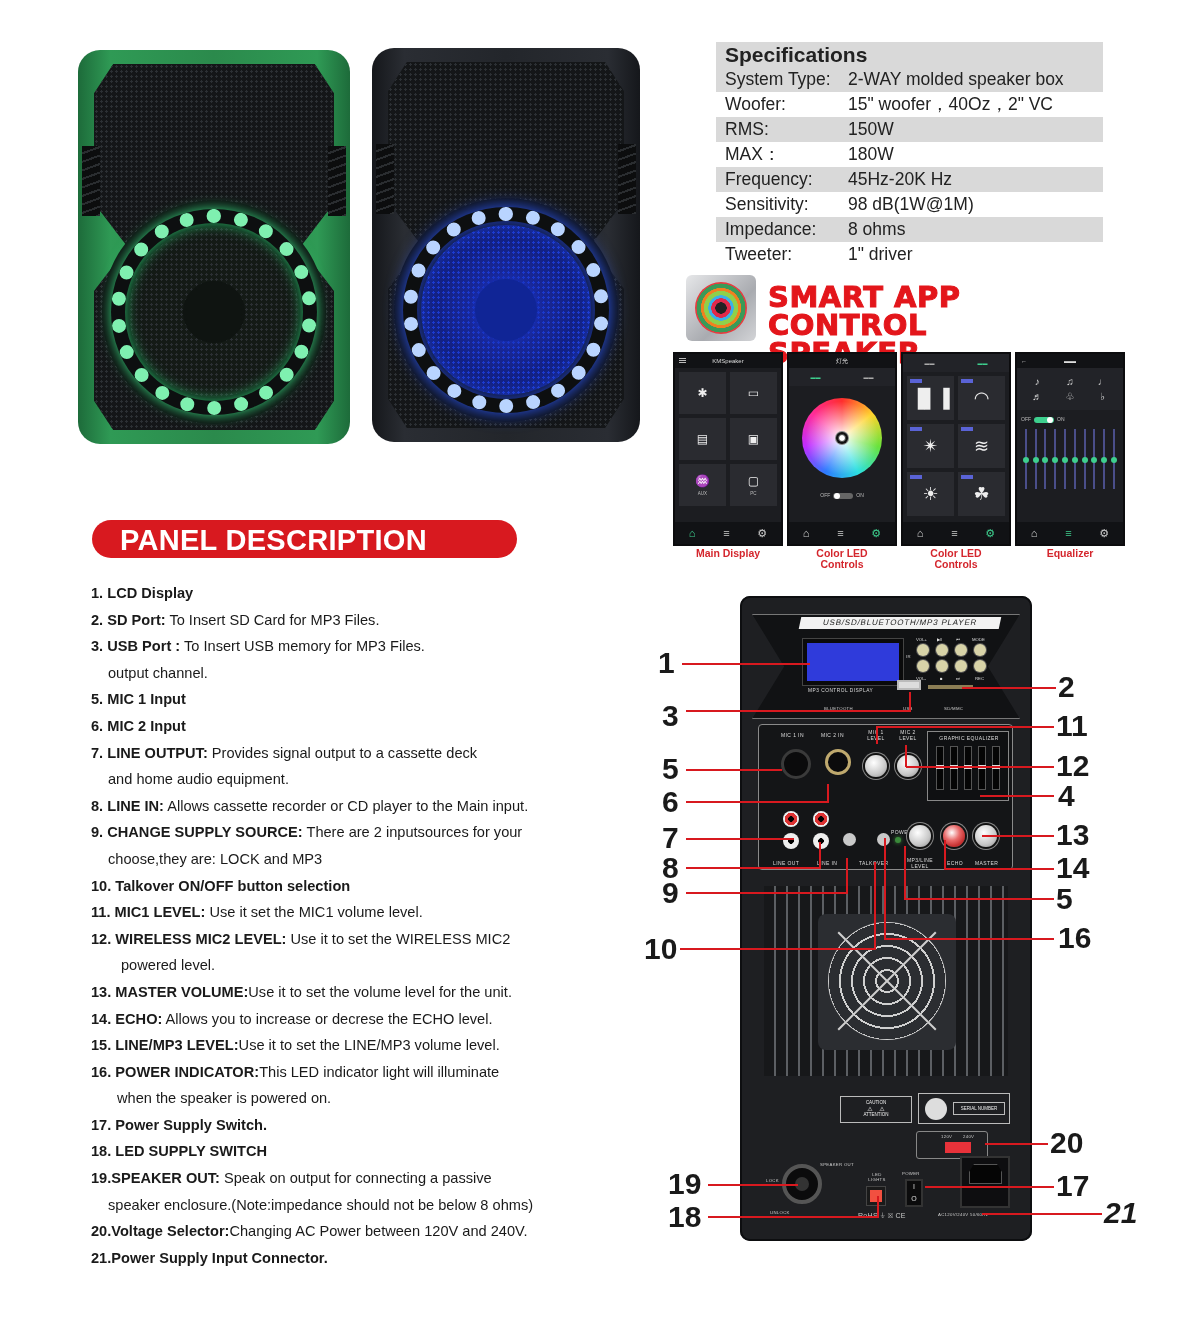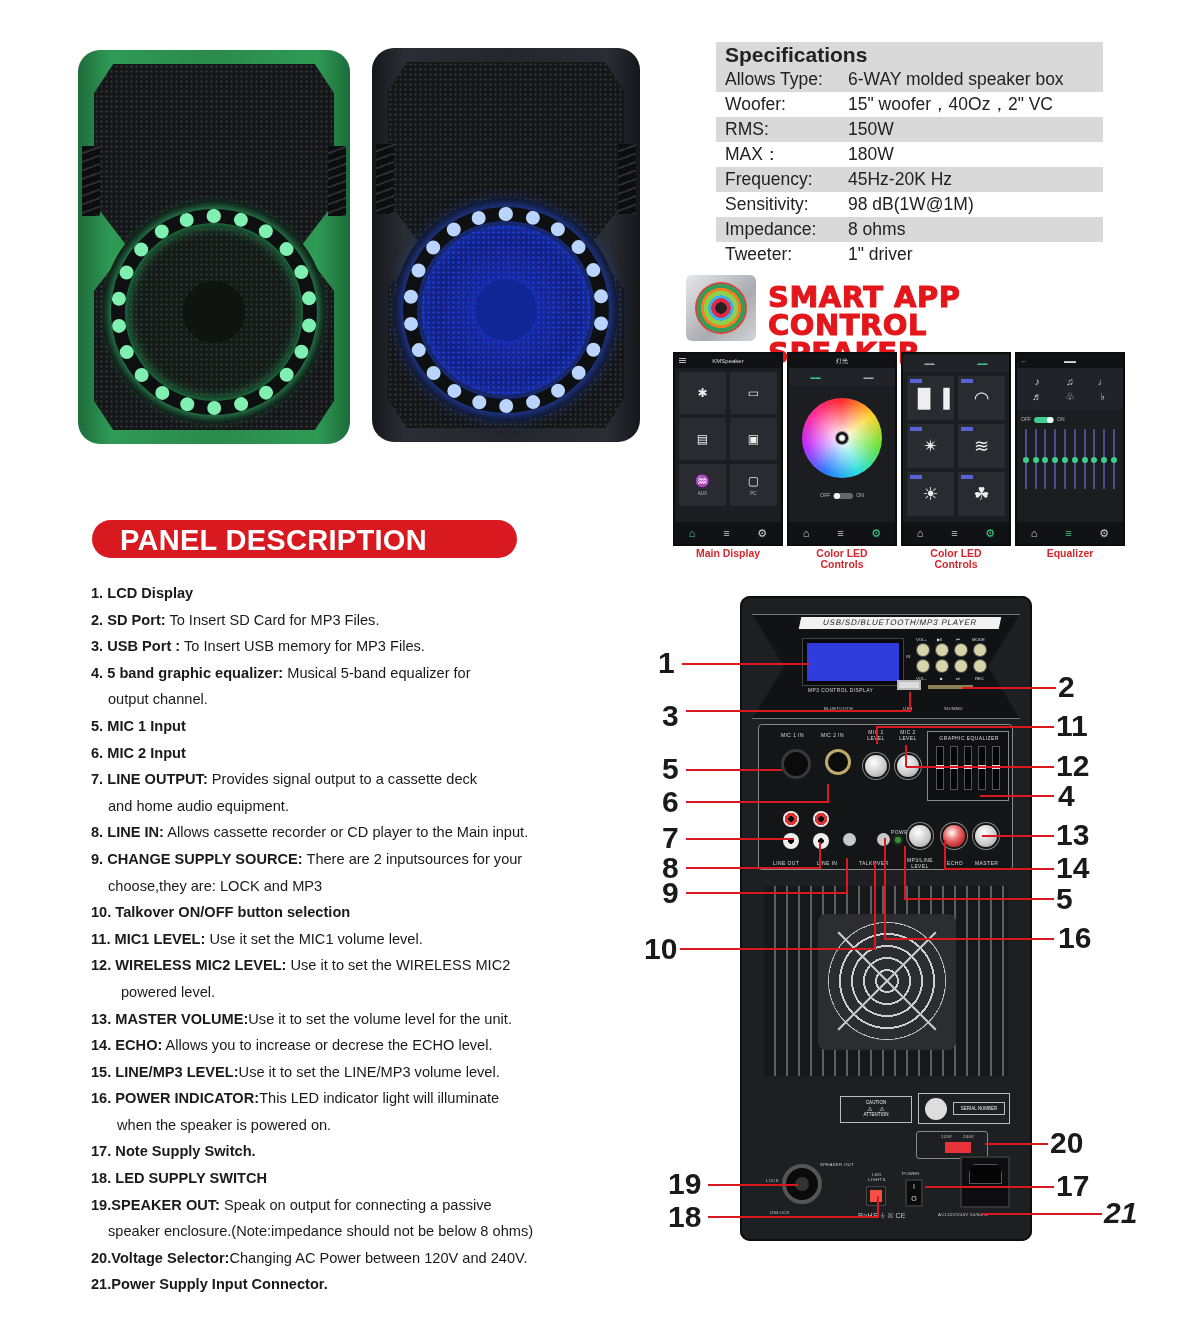--- a/index.html
+++ b/index.html
@@ -148,22 +148,22 @@
   <div class="ring ring-outer"></div>
   <div class="ring cone blue"></div>
   <div class="ring ring-led blue"></div>
   <div class="ring dust blue"></div>
 </div>
 
 <div class="specs">
   <div class="spec-title">Specifications</div>
   <div>
     <div class="spec-row">
-        <span class="spec-label">Allows Type:</span>
-        <span class="spec-value">6-WAY molded speaker box</span>
+        <span class="spec-label">System Type:</span>
+        <span class="spec-value">2-WAY molded speaker box</span>
       </div>
     <div class="spec-row">
         <span class="spec-label">Woofer:</span>
         <span class="spec-value">15" woofer，40Oz，2" VC</span>
       </div>
     <div class="spec-row">
         <span class="spec-label">RMS:</span>
         <span class="spec-value">150W</span>
       </div>
     <div class="spec-row">
@@ -325,39 +325,38 @@
   </div>
   <div class="phone-caption" style="left:339px;">Equalizer</div>
 </div>
 
 <div class="panel-banner">PANEL DESCRIPTION</div>
 
 <div class="desc">
   <div class="desc-line"><b>1. </b><b>LCD Display</b></div>
   <div class="desc-line"><b>2. </b><b>SD Port:</b><span> To Insert SD Card for MP3 Files.</span></div>
   <div class="desc-line"><b>3. </b><b>USB Port :</b><span> To Insert USB memory for MP3 Files.</span></div>
-  <div class="desc-line"><b>4. </b><b>5 band graphic equalizer:</b><span> Musical 5-band equalizer for</span></div>
   <div class="desc-line indent1">output channel.</div>
   <div class="desc-line"><b>5. </b><b>MIC 1 Input</b></div>
   <div class="desc-line"><b>6. </b><b>MIC 2 Input</b></div>
   <div class="desc-line"><b>7. </b><b>LINE OUTPUT:</b><span> Provides signal output to a cassette deck</span></div>
   <div class="desc-line indent1">and home audio equipment.</div>
   <div class="desc-line"><b>8. </b><b>LINE IN:</b><span> Allows cassette recorder or CD player to the Main input.</span></div>
   <div class="desc-line"><b>9. </b><b>CHANGE SUPPLY SOURCE:</b><span> There are 2 inputsources for your</span></div>
   <div class="desc-line indent1">choose,they are: LOCK and MP3</div>
   <div class="desc-line"><b>10. </b><b>Talkover ON/OFF button selection</b></div>
   <div class="desc-line"><b>11. </b><b>MIC1 LEVEL:</b><span> Use it set the MIC1 volume level.</span></div>
   <div class="desc-line"><b>12. </b><b>WIRELESS MIC2 LEVEL:</b><span> Use it to set the WIRELESS MIC2</span></div>
   <div class="desc-line indent2">powered level.</div>
   <div class="desc-line"><b>13. </b><b>MASTER VOLUME:</b><span>Use it to set the volume level for the unit.</span></div>
   <div class="desc-line"><b>14. </b><b>ECHO:</b><span> Allows you to increase or decrese the ECHO level.</span></div>
   <div class="desc-line"><b>15. </b><b>LINE/MP3 LEVEL:</b><span>Use it to set the LINE/MP3 volume level.</span></div>
   <div class="desc-line"><b>16. </b><b>POWER INDICATOR:</b><span>This LED indicator light will illuminate</span></div>
   <div class="desc-line indent3">when the speaker is powered on.</div>
-  <div class="desc-line"><b>17. </b><b>Note Supply Switch.</b></div>
+  <div class="desc-line"><b>17. </b><b>Power Supply Switch.</b></div>
   <div class="desc-line"><b>18. </b><b>LED SUPPLY SWITCH</b></div>
   <div class="desc-line"><b>19.</b><b>SPEAKER OUT:</b><span> Speak on output for connecting a passive</span></div>
   <div class="desc-line indent1">speaker enclosure.(Note:impedance should not be below 8 ohms)</div>
   <div class="desc-line"><b>20.</b><b>Voltage Selector:</b><span>Changing AC Power between 120V and 240V.</span></div>
   <div class="desc-line"><b>21.</b><b>Power Supply Input Connector.</b></div>
 </div>
 
 <div class="rear">
   <div class="rear-top"></div>
   <div class="rear-label">USB/SD/BLUETOOTH/MP3 PLAYER</div>

